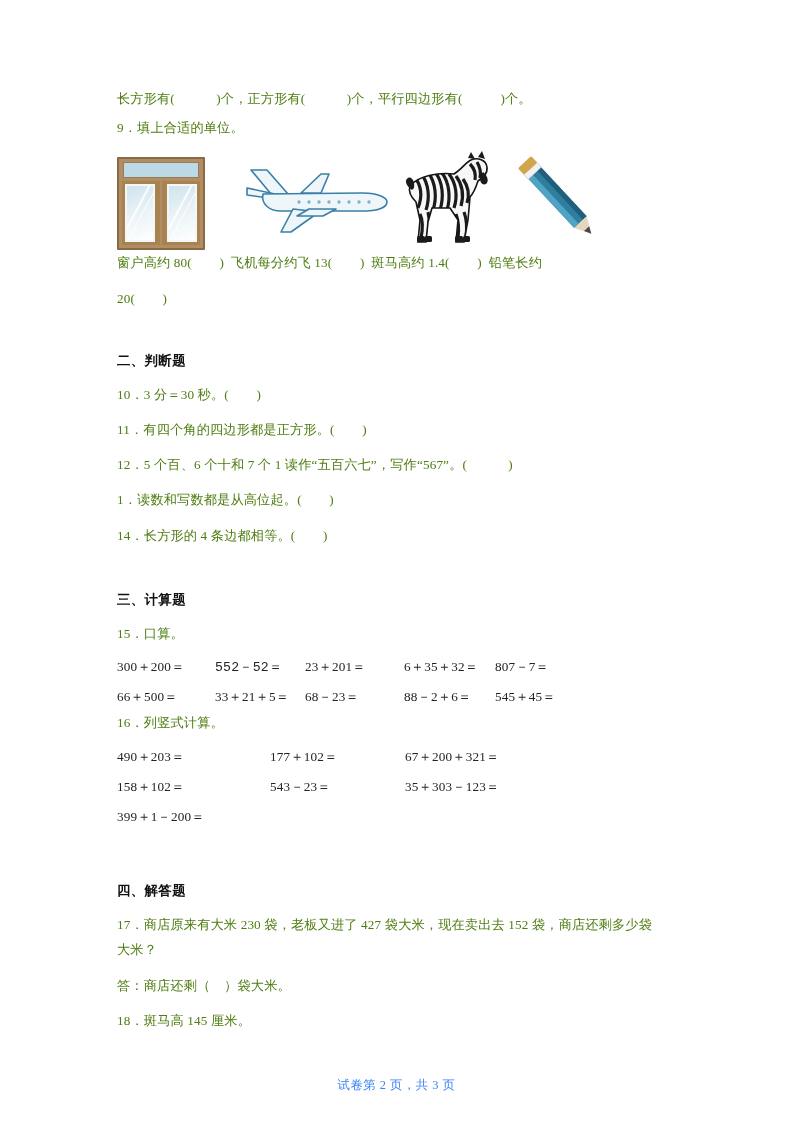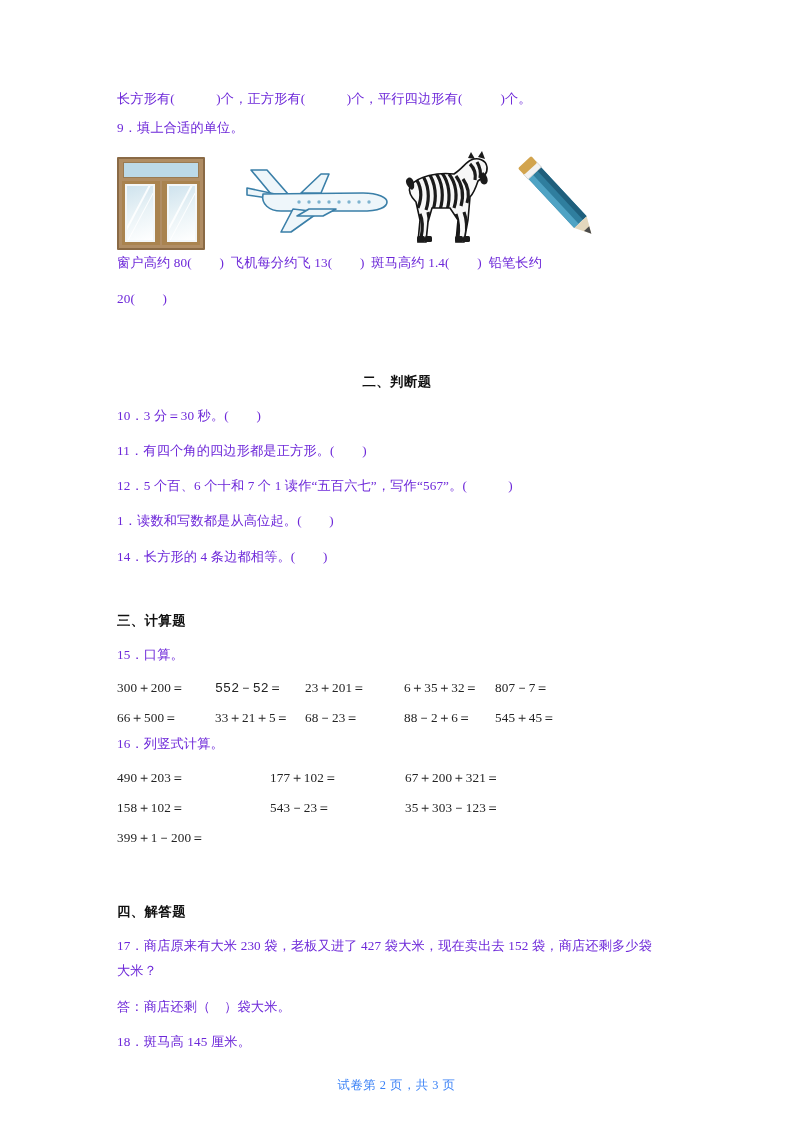--- a/index.html
+++ b/index.html
@@ -26,21 +26,21 @@
     position: absolute;
     left: 117px;
     top: 92px;
     width: 560px;
   }
 
   
   .line {
     font-size: 13.2px;
     line-height: 1;
-    color: #6d28d9;
+    color: #4d7c0f;
     white-space: pre;
     letter-spacing: 0.15px;
   }
   .qline {
     margin-bottom: 16px;
   }
   .sect-title {
     font-size: 13.4px;
     font-weight: bold;
     color: #111;
@@ -253,21 +253,21 @@
             <path d="M43 85 L46.5 92 L50 85 Z" fill="#4a4a4a"></path>
           </g>
         </svg>
       </div>
 
     </div>
 
     <div class="line" style="margin-top:4px;">窗户高约 80(        )  飞机每分约飞 13(        )  斑马高约 1.4(        )  铅笔长约</div>
     <div class="line" style="margin-top:22px;">20(        )</div>
 
-    <div class="sect-title" style="margin-top:68px;text-align:center;">二、判断题</div>
+    <div class="sect-title" style="margin-top:47px;">二、判断题</div>
 
     <div class="line" style="margin-top:18px;">10．3 分＝30 秒。(        )</div>
     <div class="line" style="margin-top:22px;">11．有四个角的四边形都是正方形。(        )</div>
     <div class="line" style="margin-top:22px;">12．5 个百、6 个十和 7 个 1 读作“五百六七”，写作“567”。(            )</div>
     <div class="line" style="margin-top:22px;">1．读数和写数都是从高位起。(        )</div>
     <div class="line" style="margin-top:22px;">14．长方形的 4 条边都相等。(        )</div>
 
     <div class="sect-title" style="margin-top:49px;">三、计算题</div>
 
     <div class="line" style="margin-top:18px;">15．口算。</div>

